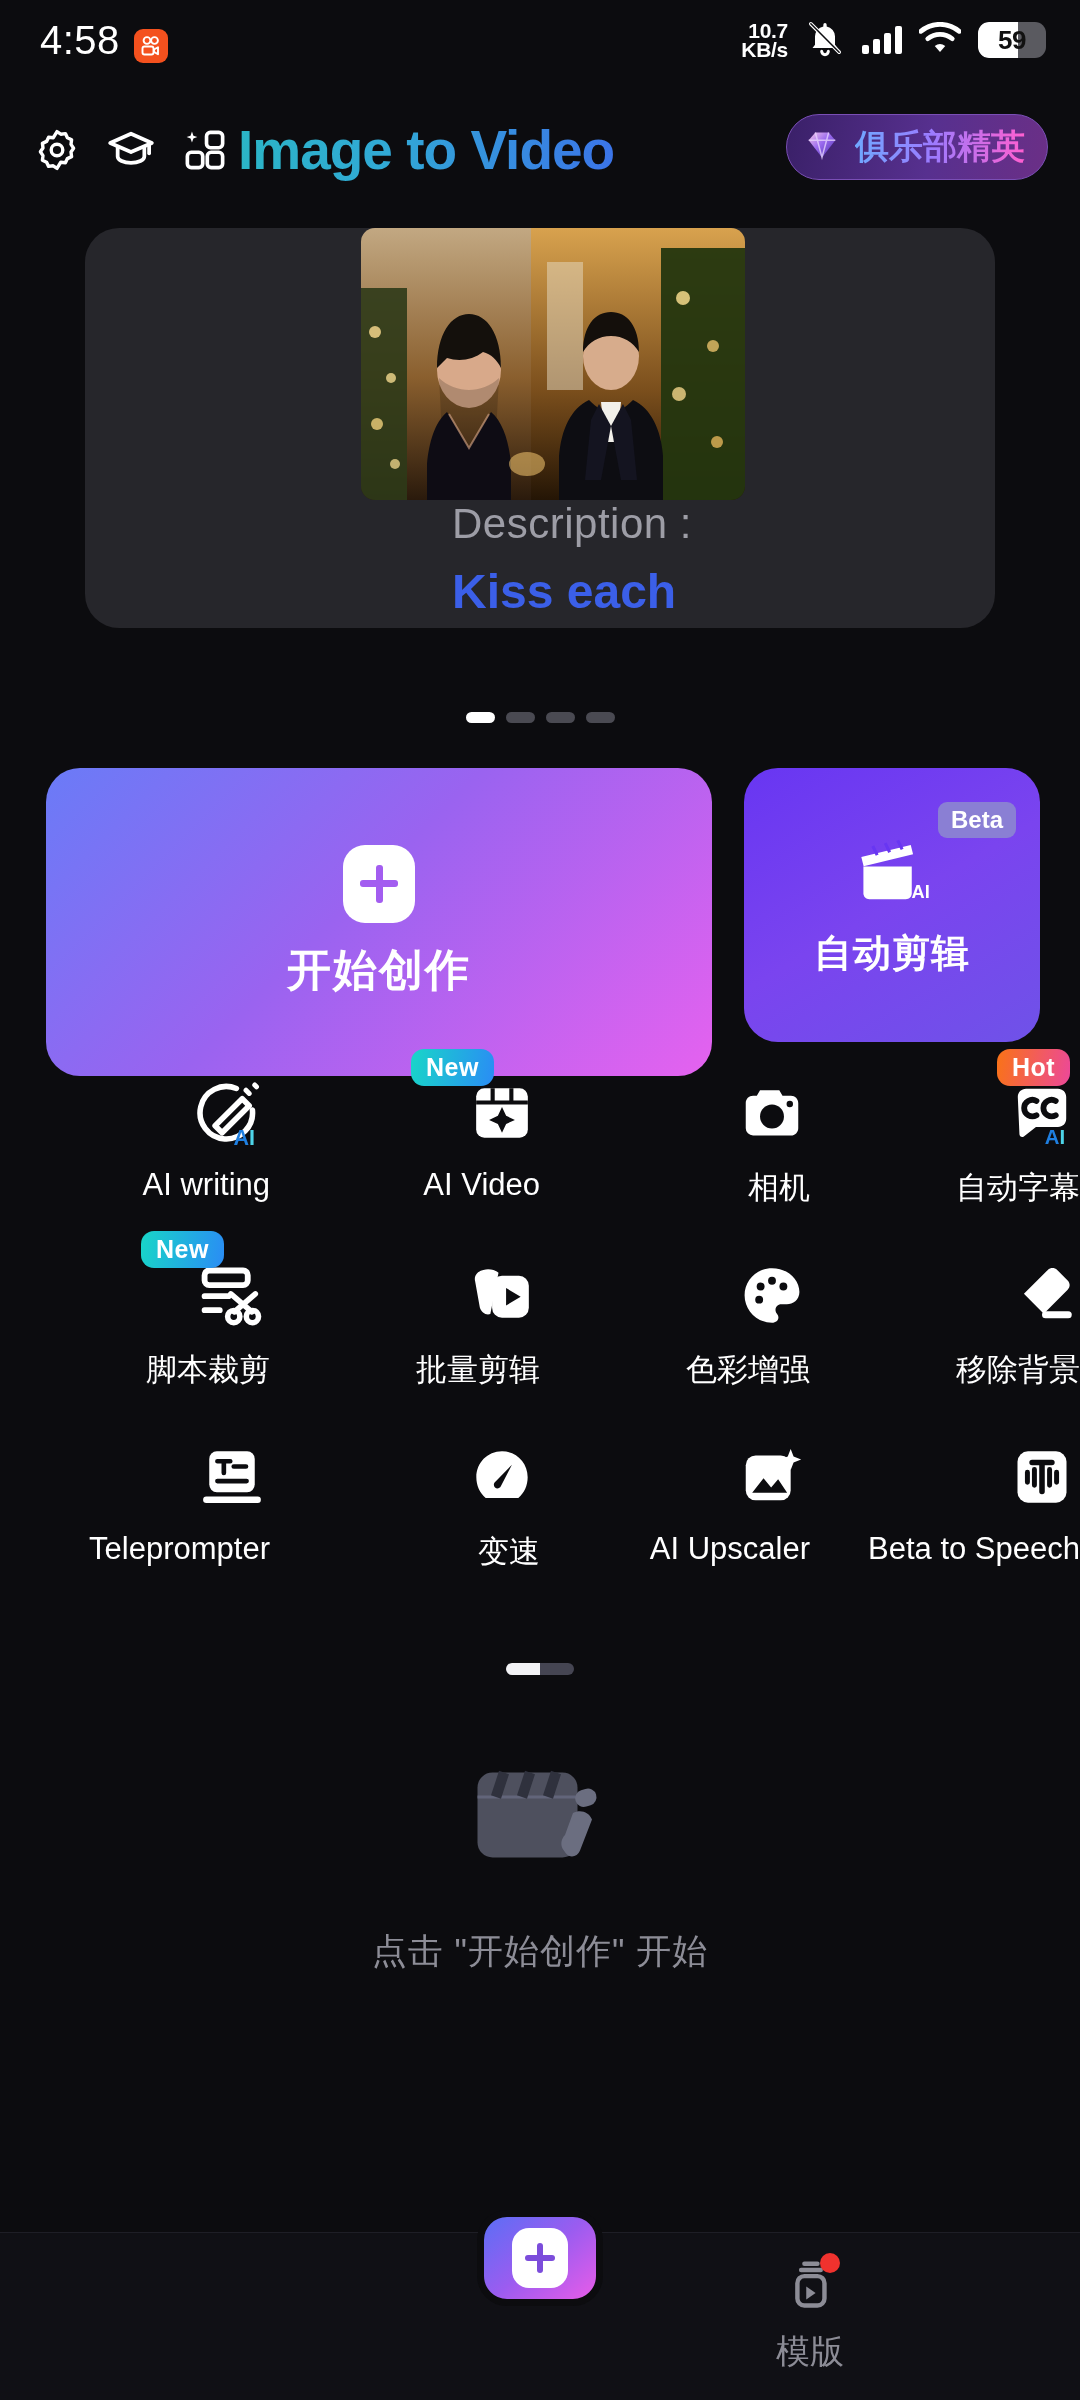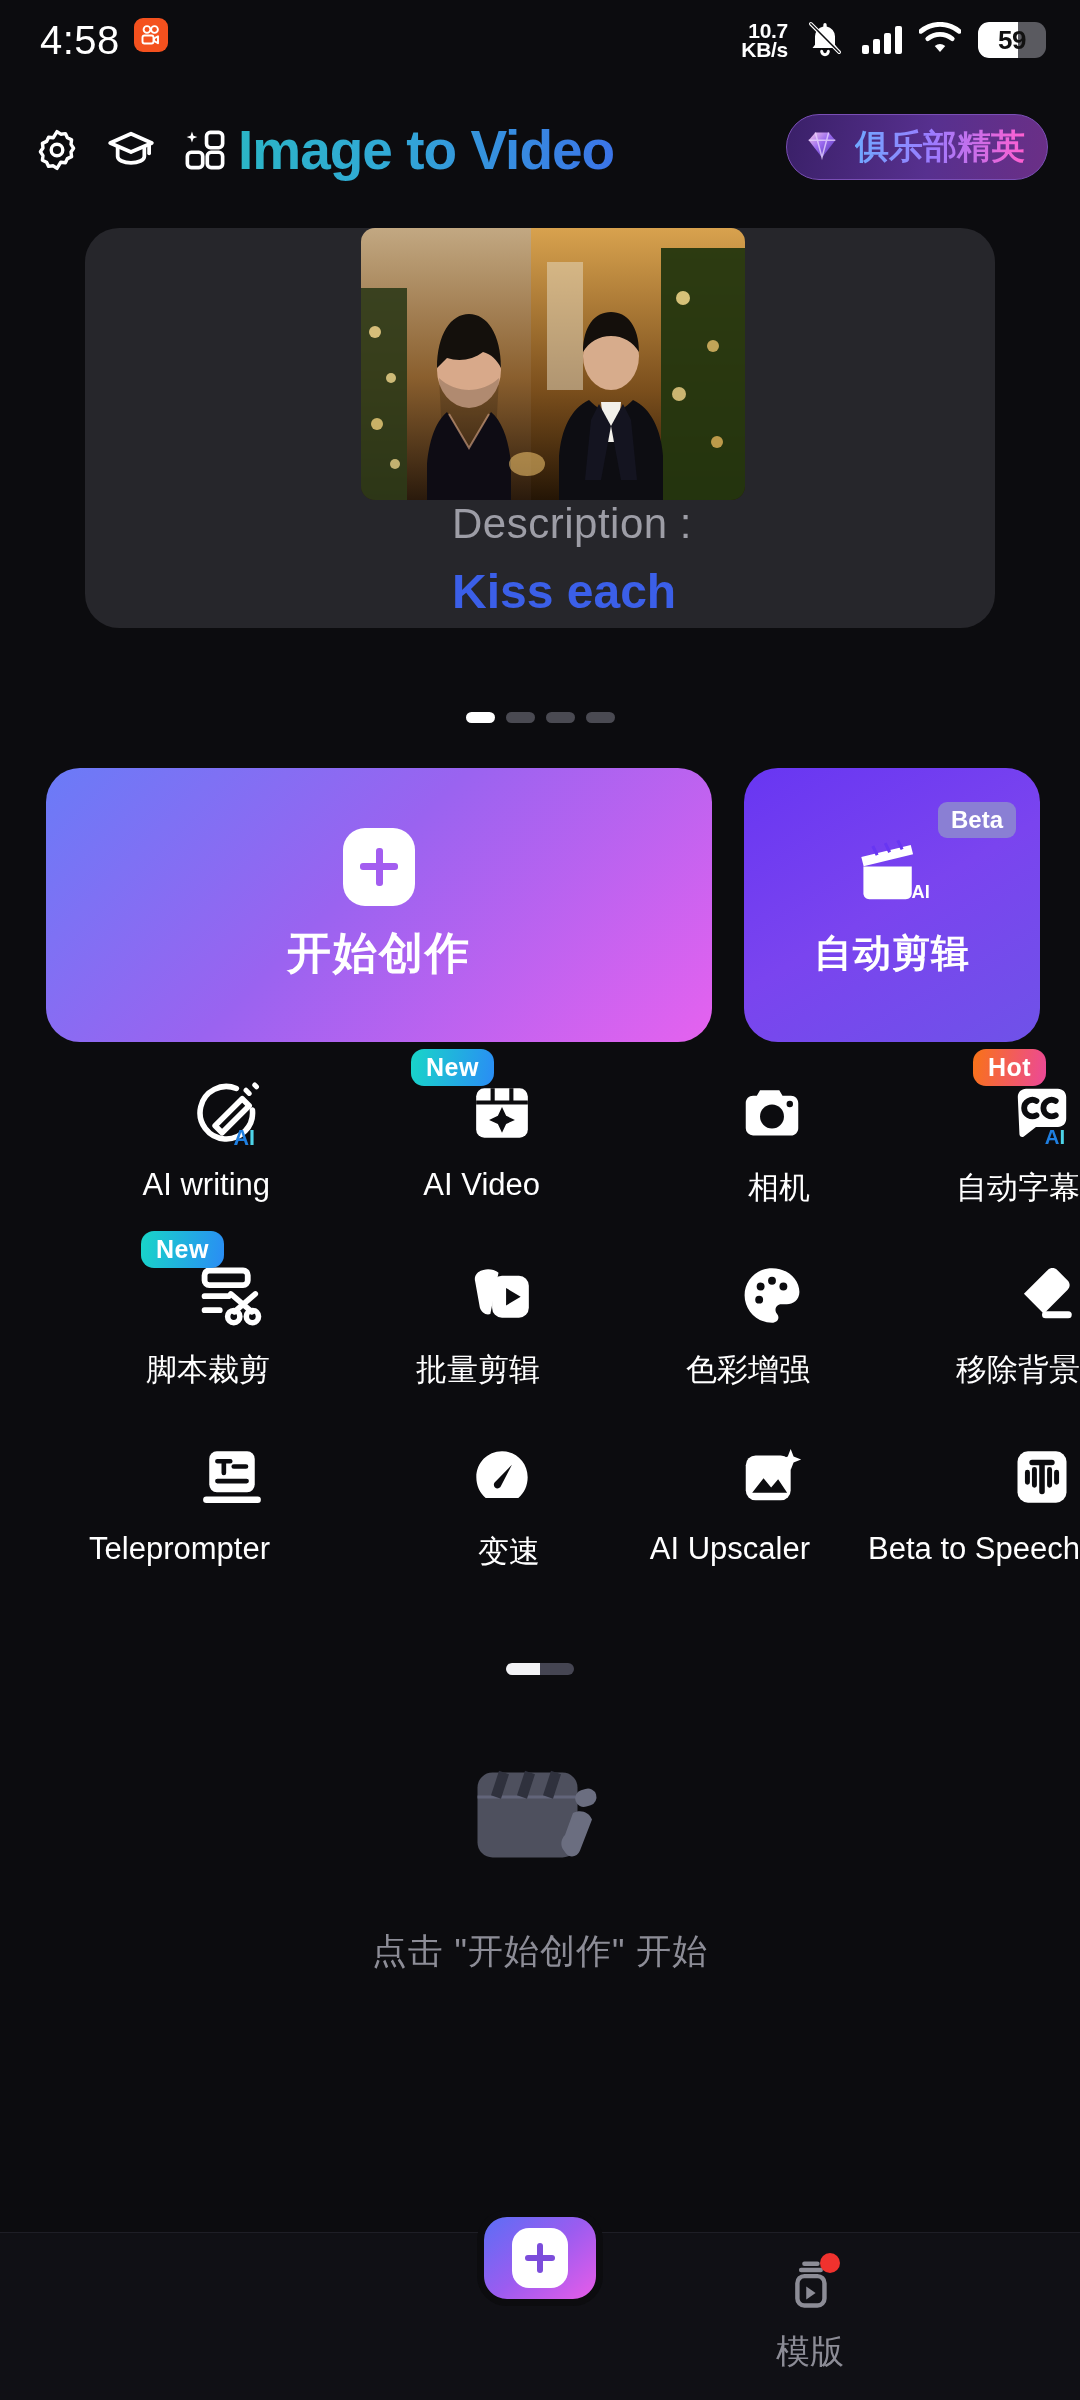--- a/index.html
+++ b/index.html
@@ -11,21 +11,21 @@
     overflow:hidden;
     position:relative;
   }
 
   
   .statusbar{
     position:absolute; top:0; left:0; width:1080px; height:80px;
     display:flex; align-items:center; justify-content:space-between;
     padding:0 34px 0 40px;
   }
-  .sb-left{ display:flex; align-items:flex-start; gap:14px; }
+  .sb-left{ display:flex; align-items:flex-end; gap:14px; }
   .sb-time{ font-size:40px; font-weight:400; letter-spacing:0.5px; color:#fff; }
   .sb-appicon{
     width:34px; height:34px; border-radius:9px; background:#f4511e;
     position:relative; display:flex; align-items:center; justify-content:center;
   }
   .sb-right{ display:flex; align-items:center; gap:17px; }
   .sb-netspeed{
     font-size:21px; line-height:19px; font-weight:bold; text-align:right;
     color:#fff; letter-spacing:-0.3px;
   }
@@ -96,21 +96,21 @@
   .dots{
     position:absolute; top:712px; left:0; width:1080px;
     display:flex; justify-content:center; gap:11px;
   }
   .dots span{ width:29px; height:11px; border-radius:6px; background:#4a4a52; }
   .dots span.on{ background:#fff; }
 
   
   .actions{ position:absolute; top:768px; left:46px; display:flex; gap:32px; }
   .act-main{
-    width:666px; height:274px; border-radius:34px;
+    width:666px; height:308px; border-radius:34px;
     background:linear-gradient(135deg,#6a7bf7 0%,#9a63f0 45%,#e562ef 100%);
     display:flex; flex-direction:column; align-items:center; justify-content:center;
     gap:18px;
   }
   .plus-box{
     width:72px; height:78px; border-radius:22px; background:#fff;
     display:flex; align-items:center; justify-content:center;
   }
   .plus-box::before{
     content:""; width:38px; height:7px; background:#a35df0;
@@ -144,21 +144,21 @@
     position:relative;
   }
   .tool-ico{ width:76px; height:76px; display:flex; align-items:center; justify-content:center; }
   .tool-lbl{ font-size:31px; color:#fff; white-space:nowrap; }
   .tag{
     position:absolute; top:-26px; left:50%; margin-left:6px;
     padding:4px 15px; border-radius:13px; font-size:25px;
     font-weight:bold; color:#fff; letter-spacing:0.5px;
   }
   .tag.new{ background:linear-gradient(100deg,#18d6c8 0%,#2a8cf5 100%); }
-  .tag.hot{ background:linear-gradient(100deg,#f97316 0%,#ec4899 100%); margin-left:28px; }
+  .tag.hot{ background:linear-gradient(100deg,#f97316 0%,#ec4899 100%); margin-left:52px; }
 
   
   .pagebar{
     position:absolute; top:1663px; left:0; width:1080px;
     display:flex; justify-content:center;
   }
   .pagebar i{ display:block; width:34px; height:12px; background:#454552; }
   .pagebar i:first-child{ background:#f2f2f5; border-radius:6px 0 0 6px; }
   .pagebar i:last-child{ border-radius:0 6px 6px 0; }
 

